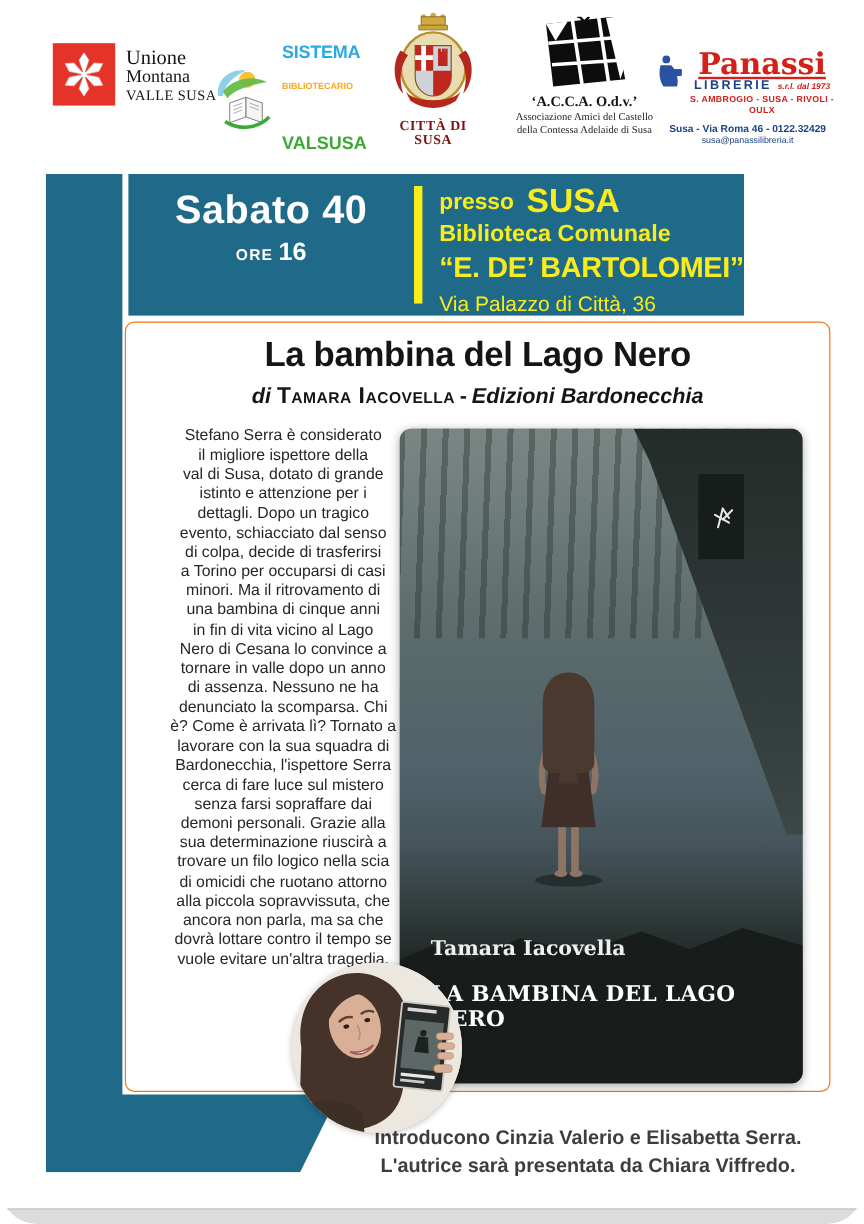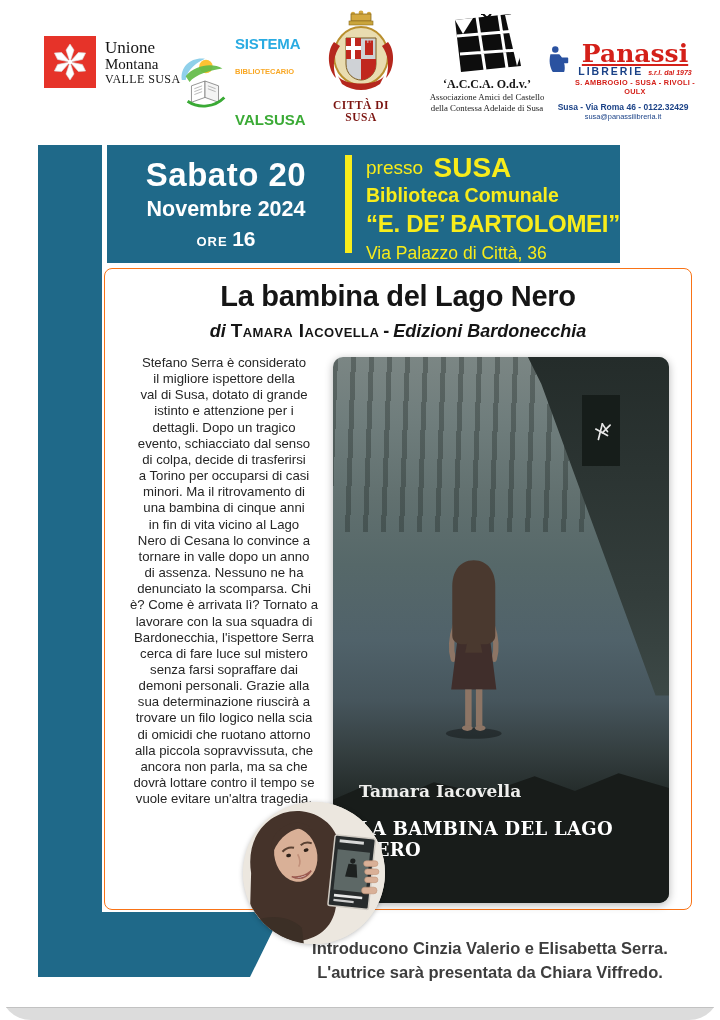--- a/index.html
+++ b/index.html
@@ -44,36 +44,36 @@
   
   .banner{position:absolute;left:107px;top:145px;width:513px;height:118px;background:#1f6989;display:flex;z-index:3;}
   .banner-left{width:238px;color:#ffffff;text-align:center;padding-top:11px;}
   .b-day{font-size:33px;font-weight:bold;letter-spacing:0.5px;}
   .b-month{font-size:21.5px;font-weight:bold;margin-top:3px;}
   .b-ore{margin-top:5px;}
   .b-ore-label{font-size:13px;font-weight:bold;letter-spacing:1px;}
   .b-ore-value{font-size:21px;font-weight:bold;}
   .banner-divider{width:7px;height:98px;background:#f8ec1b;margin-top:10px;}
   .banner-right{flex:1;color:#f8ec1b;padding:7px 0 0 14px;}
-  .b-presso{font-size:19px;font-weight:normal;vertical-align:3px;}
+  .b-presso{font-size:19px;font-weight:bold;vertical-align:3px;}
   .b-city{font-size:28px;font-weight:bold;margin-left:6px;}
   .b-venue{font-size:19.5px;font-weight:bold;margin-top:0;}
   .b-venue-name{font-size:24px;font-weight:bold;margin-top:3px;letter-spacing:-0.3px;}
   .b-street{font-size:17.5px;margin-top:5px;}
 
   
   .content-panel{position:absolute;left:104px;top:268px;width:586px;height:640px;background:#fff;
      border:1px solid #f97316;border-radius:8px;z-index:2;}
   .book-title{position:absolute;top:11px;width:100%;text-align:center;font-size:29px;font-weight:bold;color:#151515;letter-spacing:-0.3px;}
   .book-subtitle{position:absolute;top:51px;width:100%;text-align:center;font-size:18px;color:#151515;}
   .sub-di{font-style:italic;font-weight:bold;margin-right:5px;}
   .sub-author{font-variant:small-caps;font-weight:bold;font-size:19px;letter-spacing:0.4px;}
   .sub-dash{font-weight:bold;margin:0 4px;}
   .sub-pub{font-style:italic;font-weight:bold;}
-  .synopsis{position:absolute;left:8px;top:86px;width:222px;font-size:13.2px;line-height:16.15px;
+  .synopsis{position:absolute;left:20px;top:86px;width:222px;font-size:13.2px;line-height:16.15px;
      text-align:center;color:#262626;white-space:pre-line;}
 
   
   .cover{position:absolute;left:228px;top:88px;width:336px;height:546px;border-radius:10px;overflow:hidden;
      box-shadow:0 2px 8px rgba(0,0,0,0.3);
      background:linear-gradient(180deg,#7b8684 0%,#6f7d7c 12%,#61706f 26%,#566869 38%,#50626a 52%,#46555c 63%,#333d3e 73%,#1d2321 83%,#151917 100%);}
   .cover-trees{position:absolute;left:0;top:0;width:100%;height:32%;
      background:repeating-linear-gradient(92deg,rgba(28,36,33,0.45) 0 5px,rgba(110,122,119,0) 5px 18px);opacity:0.75;}
   .cover-darkside{position:absolute;right:0;top:0;width:100%;height:62%;
      background:linear-gradient(180deg,#242c2a 0%,#333d3b 70%,#3c4846 100%);
@@ -196,22 +196,21 @@
       </div>
     </div>
     <div class="panassi-address">Susa - Via Roma 46 - 0122.32429</div>
     <div class="panassi-email">susa@panassilibreria.it</div>
   </div>
 
   <div class="teal-band"></div>
 
   <div class="banner">
     <div class="banner-left">
-      <div class="b-day">Sabato 20</div>
-      <div class="b-month">Novembre 2024</div>
+      <div class="b-day">Sabato 40</div>
       <div class="b-ore">
         <span class="b-ore-label">ORE</span>
         <span class="b-ore-value">16</span>
       </div>
     </div>
     <div class="banner-divider"></div>
     <div class="banner-right">
       <div>
         <span class="b-presso">presso</span>
         <span class="b-city">SUSA</span>

